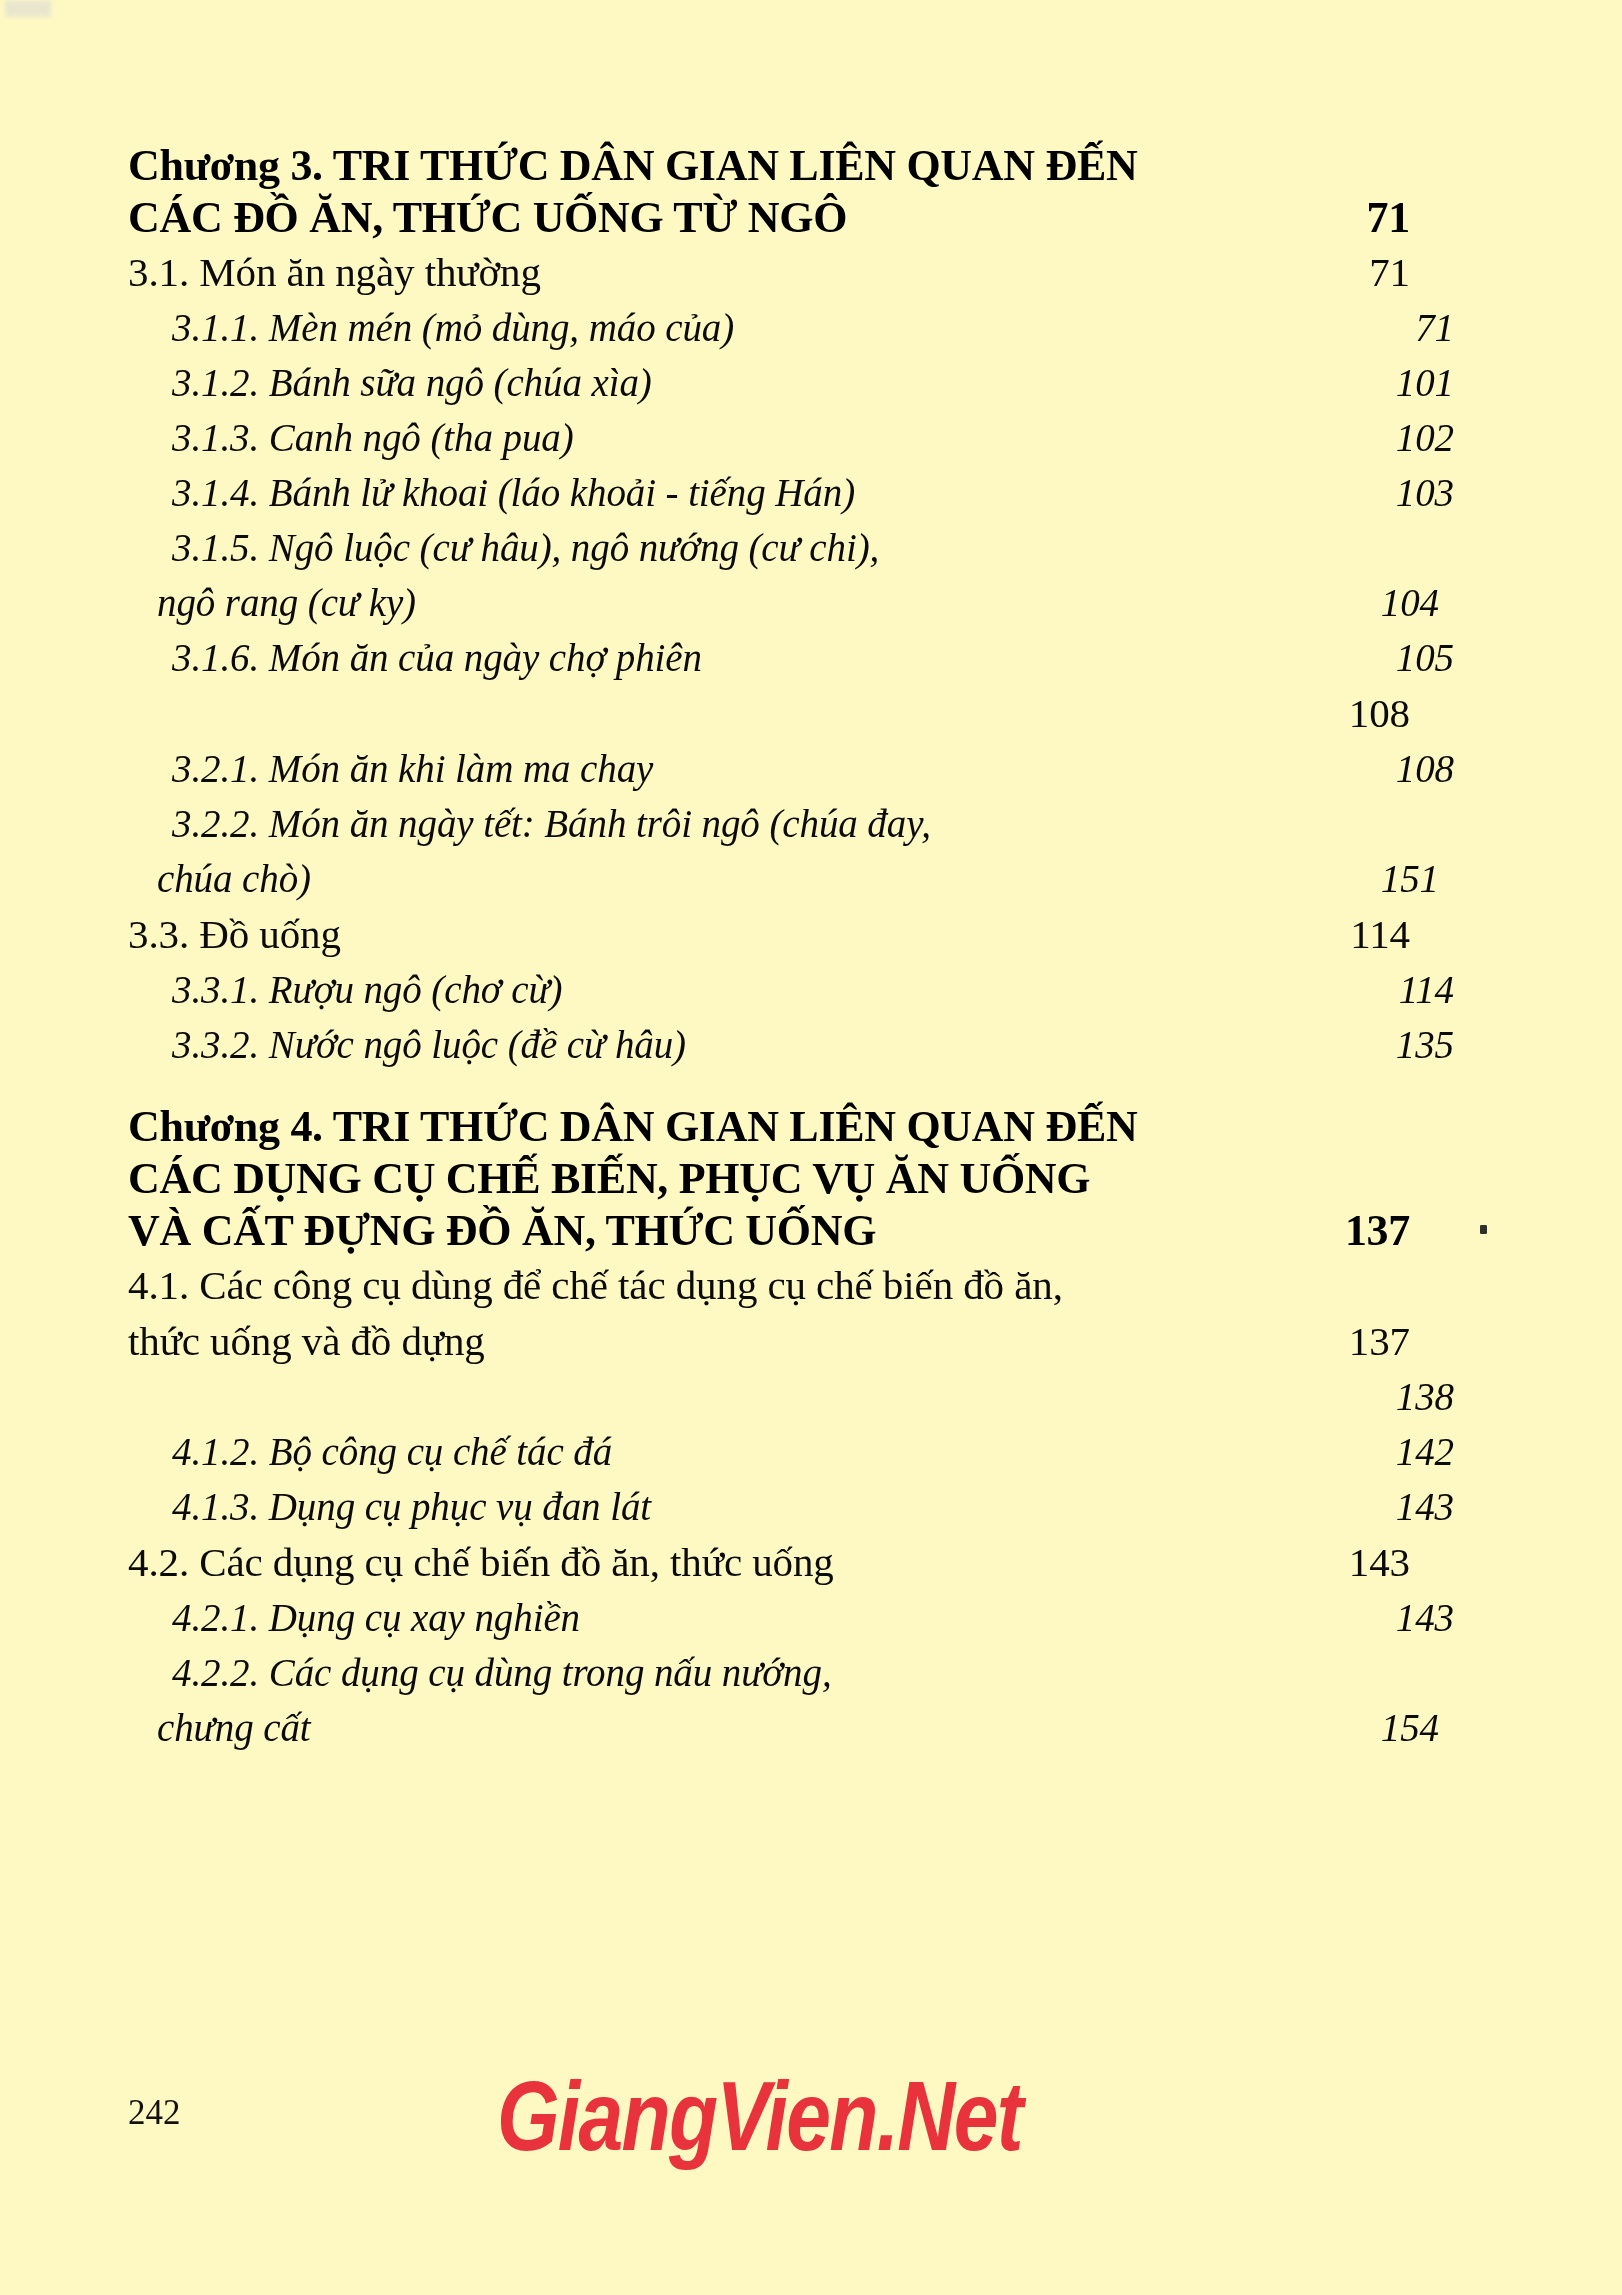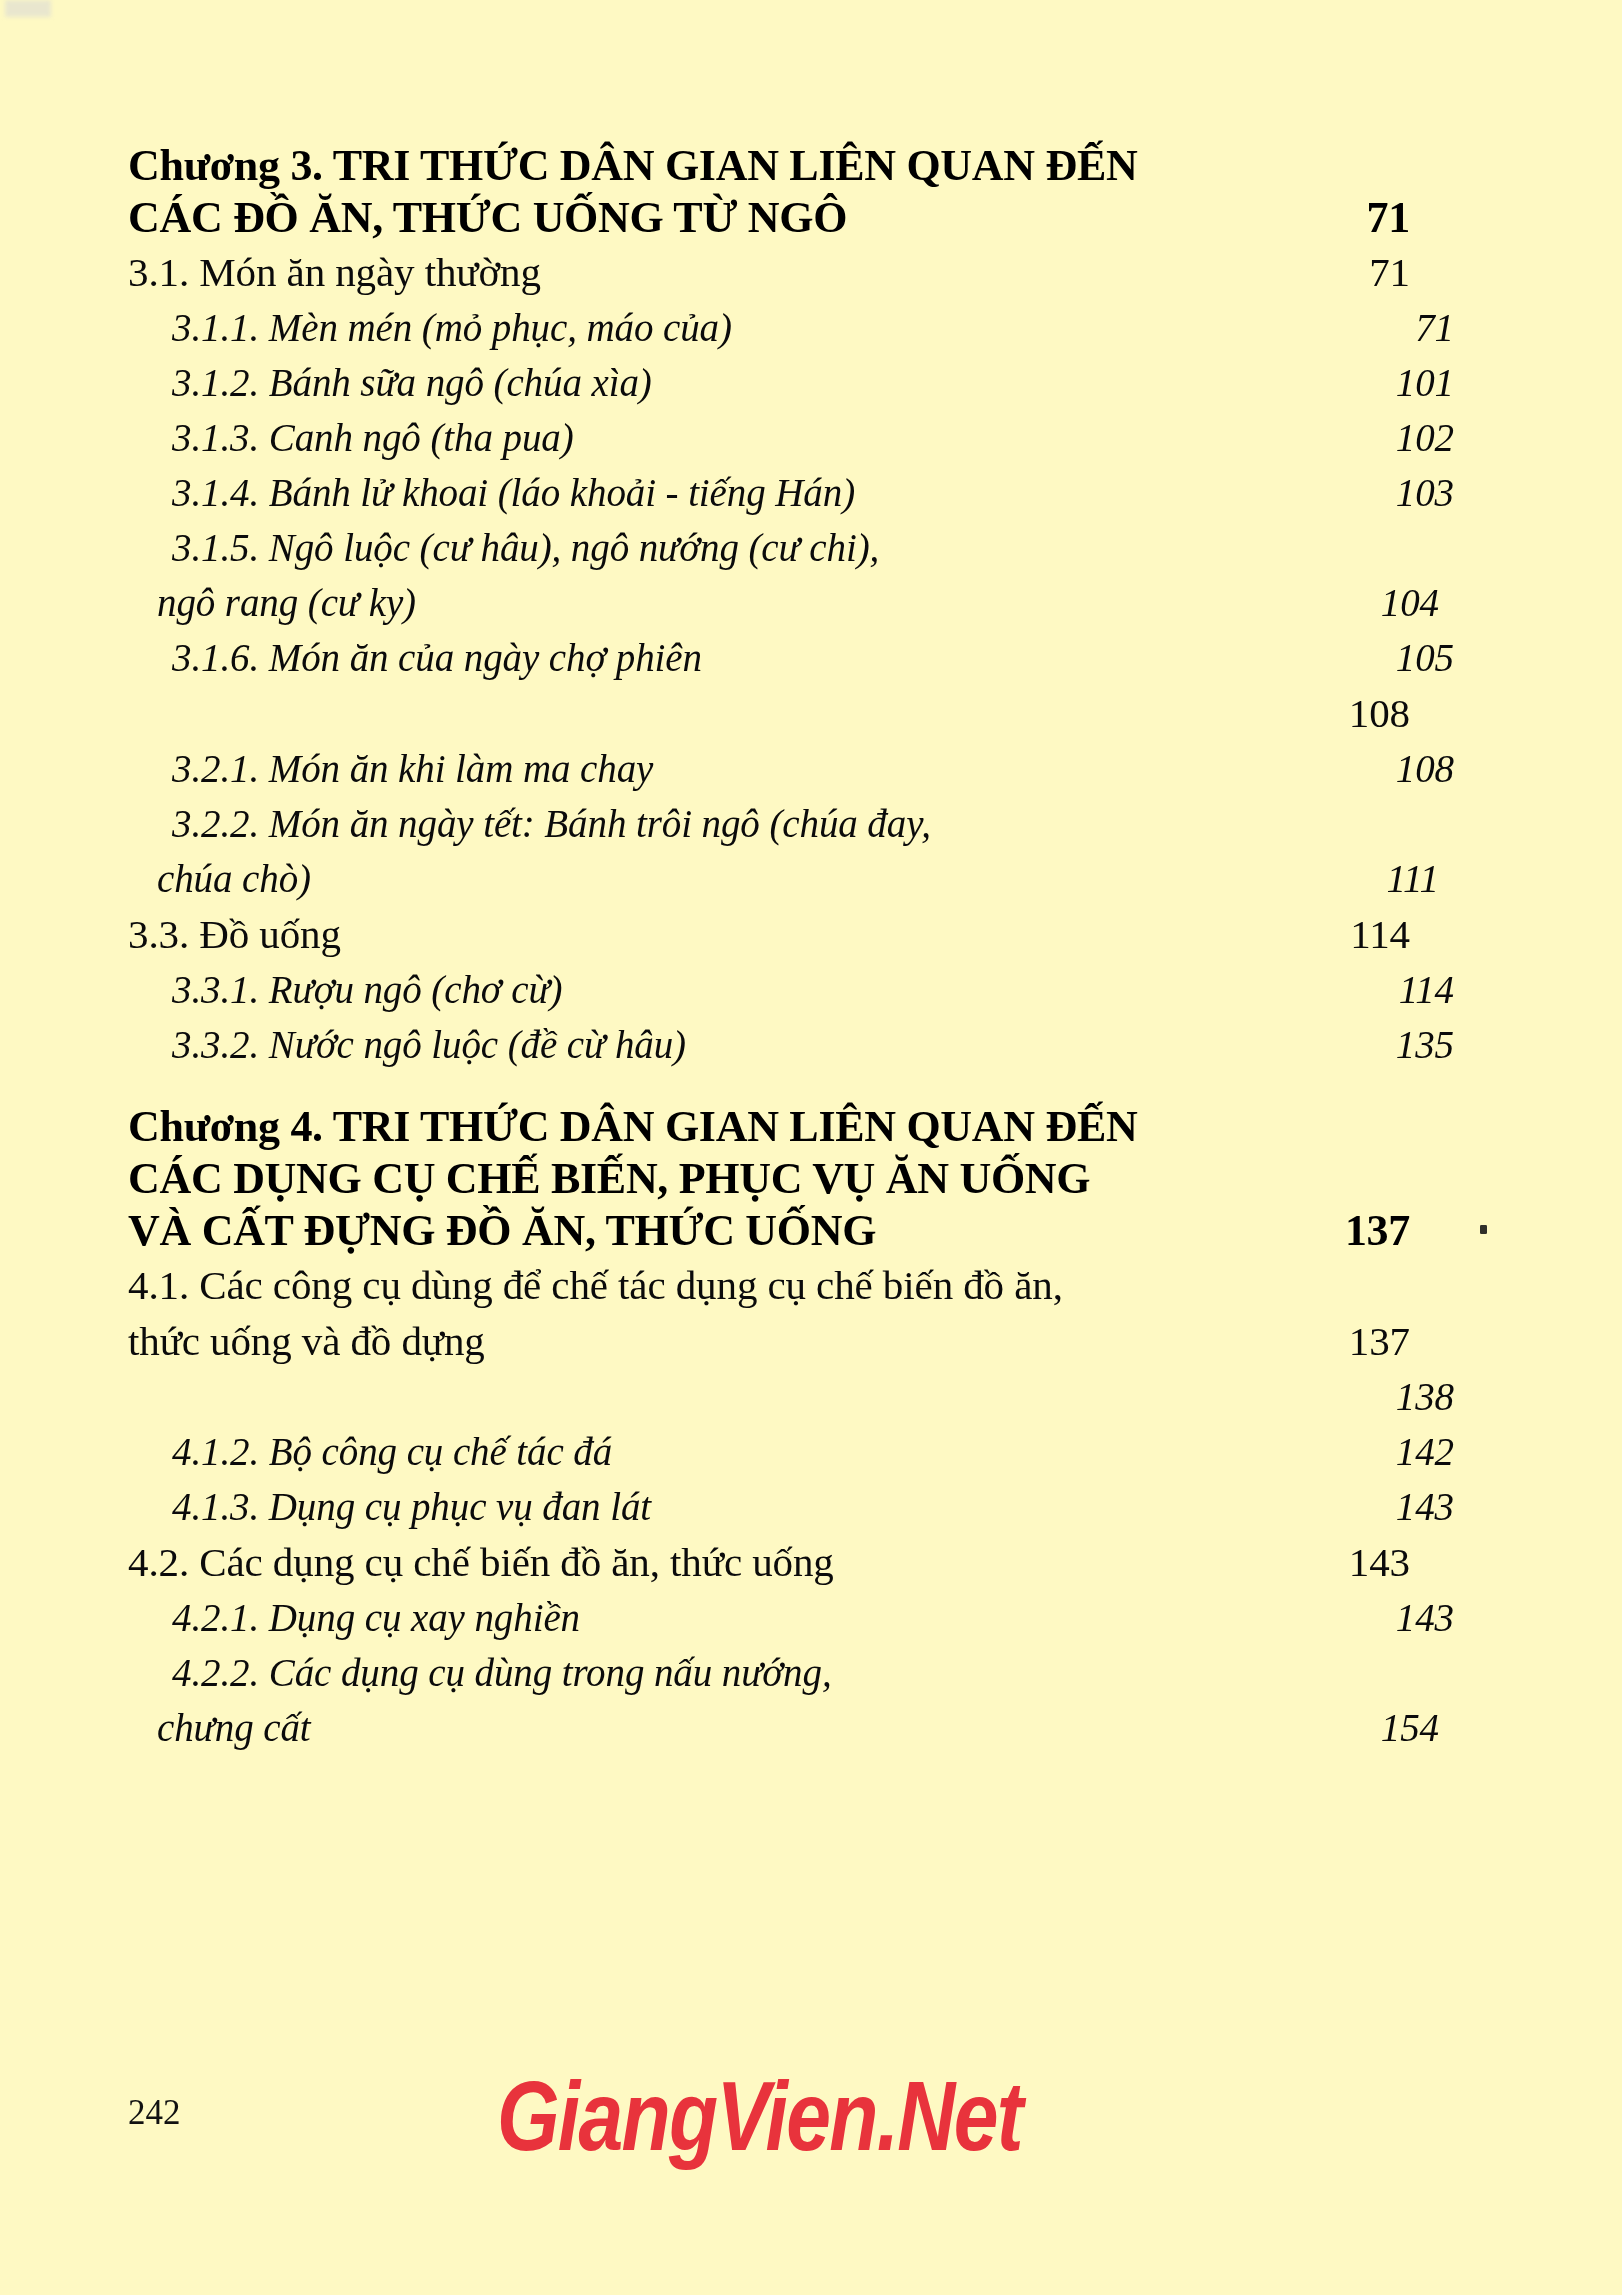--- a/index.html
+++ b/index.html
@@ -147,31 +147,31 @@
 
   <div class="corner-smudge"></div>
   <div class="edge-speck"></div>
 
   <div class="toc" id="toc-root">
       <div class="chapter">
         <div class="ln"><span class="label">Chương 3. TRI THỨC DÂN GIAN LIÊN QUAN ĐẾN</span></div>
         <div class="ln"><span class="label">CÁC ĐỒ ĂN, THỨC UỐNG TỪ NGÔ</span><span class="leader">........................................................................................................................................................................................................</span><span class="pageno">71</span></div>
       </div>
       <div class="row lvl2"><span class="label">3.1. Món ăn ngày thường</span><span class="leader">........................................................................................................................................................................................................</span><span class="pageno">71</span></div>
-      <div class="row lvl3"><span class="label">3.1.1. Mèn mén (mỏ phục, máo của)</span><span class="leader">........................................................................................................................................................................................................</span><span class="pageno">71</span></div>
+      <div class="row lvl3"><span class="label">3.1.1. Mèn mén (mỏ dùng, máo của)</span><span class="leader">........................................................................................................................................................................................................</span><span class="pageno">71</span></div>
       <div class="row lvl3"><span class="label">3.1.2. Bánh sữa ngô (chúa xìa)</span><span class="leader">........................................................................................................................................................................................................</span><span class="pageno">101</span></div>
       <div class="row lvl3"><span class="label">3.1.3. Canh ngô (tha pua)</span><span class="leader">........................................................................................................................................................................................................</span><span class="pageno">102</span></div>
       <div class="row lvl3"><span class="label">3.1.4. Bánh lử khoai (láo khoải - tiếng Hán)</span><span class="leader">........................................................................................................................................................................................................</span><span class="pageno">103</span></div>
       <div class="row lvl3"><span class="label">3.1.5. Ngô luộc (cư hâu), ngô nướng (cư chi),</span></div>
       <div class="row lvl3 cont"><span class="label">ngô rang (cư ky)</span><span class="leader">........................................................................................................................................................................................................</span><span class="pageno">104</span></div>
       <div class="row lvl3"><span class="label">3.1.6. Món ăn của ngày chợ phiên</span><span class="leader">........................................................................................................................................................................................................</span><span class="pageno">105</span></div>
       <div class="row lvl2"><span class="leader">........................................................................................................................................................................................................</span><span class="pageno">108</span></div>
       <div class="row lvl3"><span class="label">3.2.1. Món ăn khi làm ma chay</span><span class="leader">........................................................................................................................................................................................................</span><span class="pageno">108</span></div>
       <div class="row lvl3"><span class="label">3.2.2. Món ăn ngày tết: Bánh trôi ngô (chúa đay,</span></div>
-      <div class="row lvl3 cont"><span class="label">chúa chò)</span><span class="leader">........................................................................................................................................................................................................</span><span class="pageno">111</span></div>
+      <div class="row lvl3 cont"><span class="label">chúa chò)</span><span class="leader">........................................................................................................................................................................................................</span><span class="pageno">151</span></div>
       <div class="row lvl2"><span class="label">3.3. Đồ uống</span><span class="leader">........................................................................................................................................................................................................</span><span class="pageno">114</span></div>
       <div class="row lvl3"><span class="label">3.3.1. Rượu ngô (chơ cừ)</span><span class="leader">........................................................................................................................................................................................................</span><span class="pageno">114</span></div>
       <div class="row lvl3"><span class="label">3.3.2. Nước ngô luộc (đề cừ hâu)</span><span class="leader">........................................................................................................................................................................................................</span><span class="pageno">135</span></div>
       <div class="gap-chapter"></div>
       <div class="chapter">
         <div class="ln"><span class="label">Chương 4. TRI THỨC DÂN GIAN LIÊN QUAN ĐẾN</span></div>
         <div class="ln"><span class="label">CÁC DỤNG CỤ CHẾ BIẾN, PHỤC VỤ ĂN UỐNG</span></div>
         <div class="ln"><span class="label">VÀ CẤT ĐỰNG ĐỒ ĂN, THỨC UỐNG</span><span class="leader">........................................................................................................................................................................................................</span><span class="pageno">137</span></div>
       </div>
       <div class="row lvl2"><span class="label">4.1. Các công cụ dùng để chế tác dụng cụ chế biến đồ ăn,</span></div>

